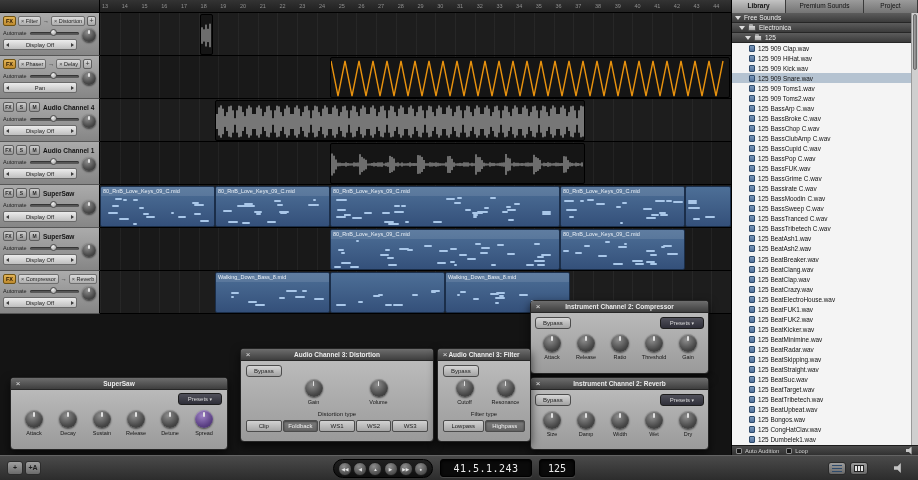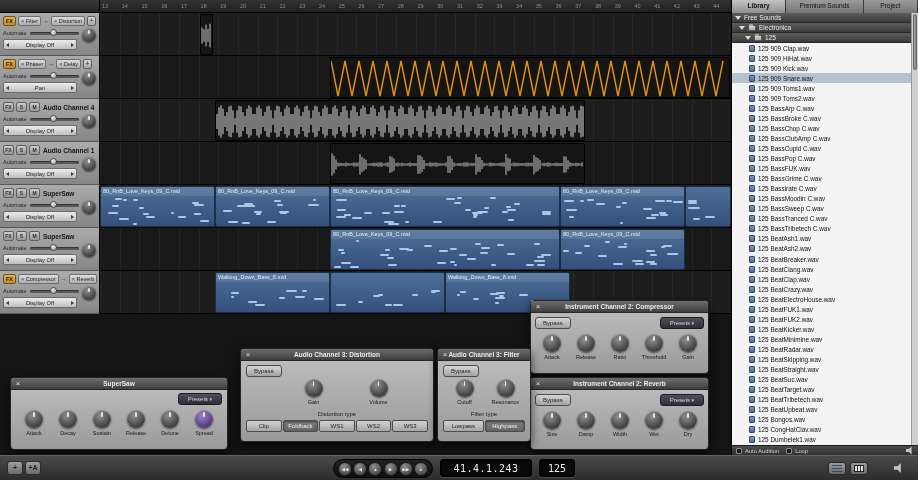--- a/index.html
+++ b/index.html
@@ -887,21 +887,21 @@
     <div class="t-small-btn" style="left:7px;">+</div>
     <div class="t-small-btn" style="left:25px;">+A</div>
     <div id="t-cluster">
         <div class="t-round">◀◀</div>
         <div class="t-round">◀</div>
         <div class="t-round">▲</div>
         <div class="t-round">▶</div>
         <div class="t-round">▶▶</div>
         <div class="t-round">●</div>
       </div>
-    <div id="t-time" class="lcd">41.4.1.243</div>
+    <div id="t-time" class="lcd">41.5.1.243</div>
     <div id="t-tempo" class="lcd">125</div>
     <div class="t-icon-btn" style="left:828px;">
       <span class="icon-lines"></span>
     </div>
     <div class="t-icon-btn" style="left:850px;">
       <span class="icon-keys"></span>
     </div>
     <div id="t-speaker"></div>
   </div>
 

